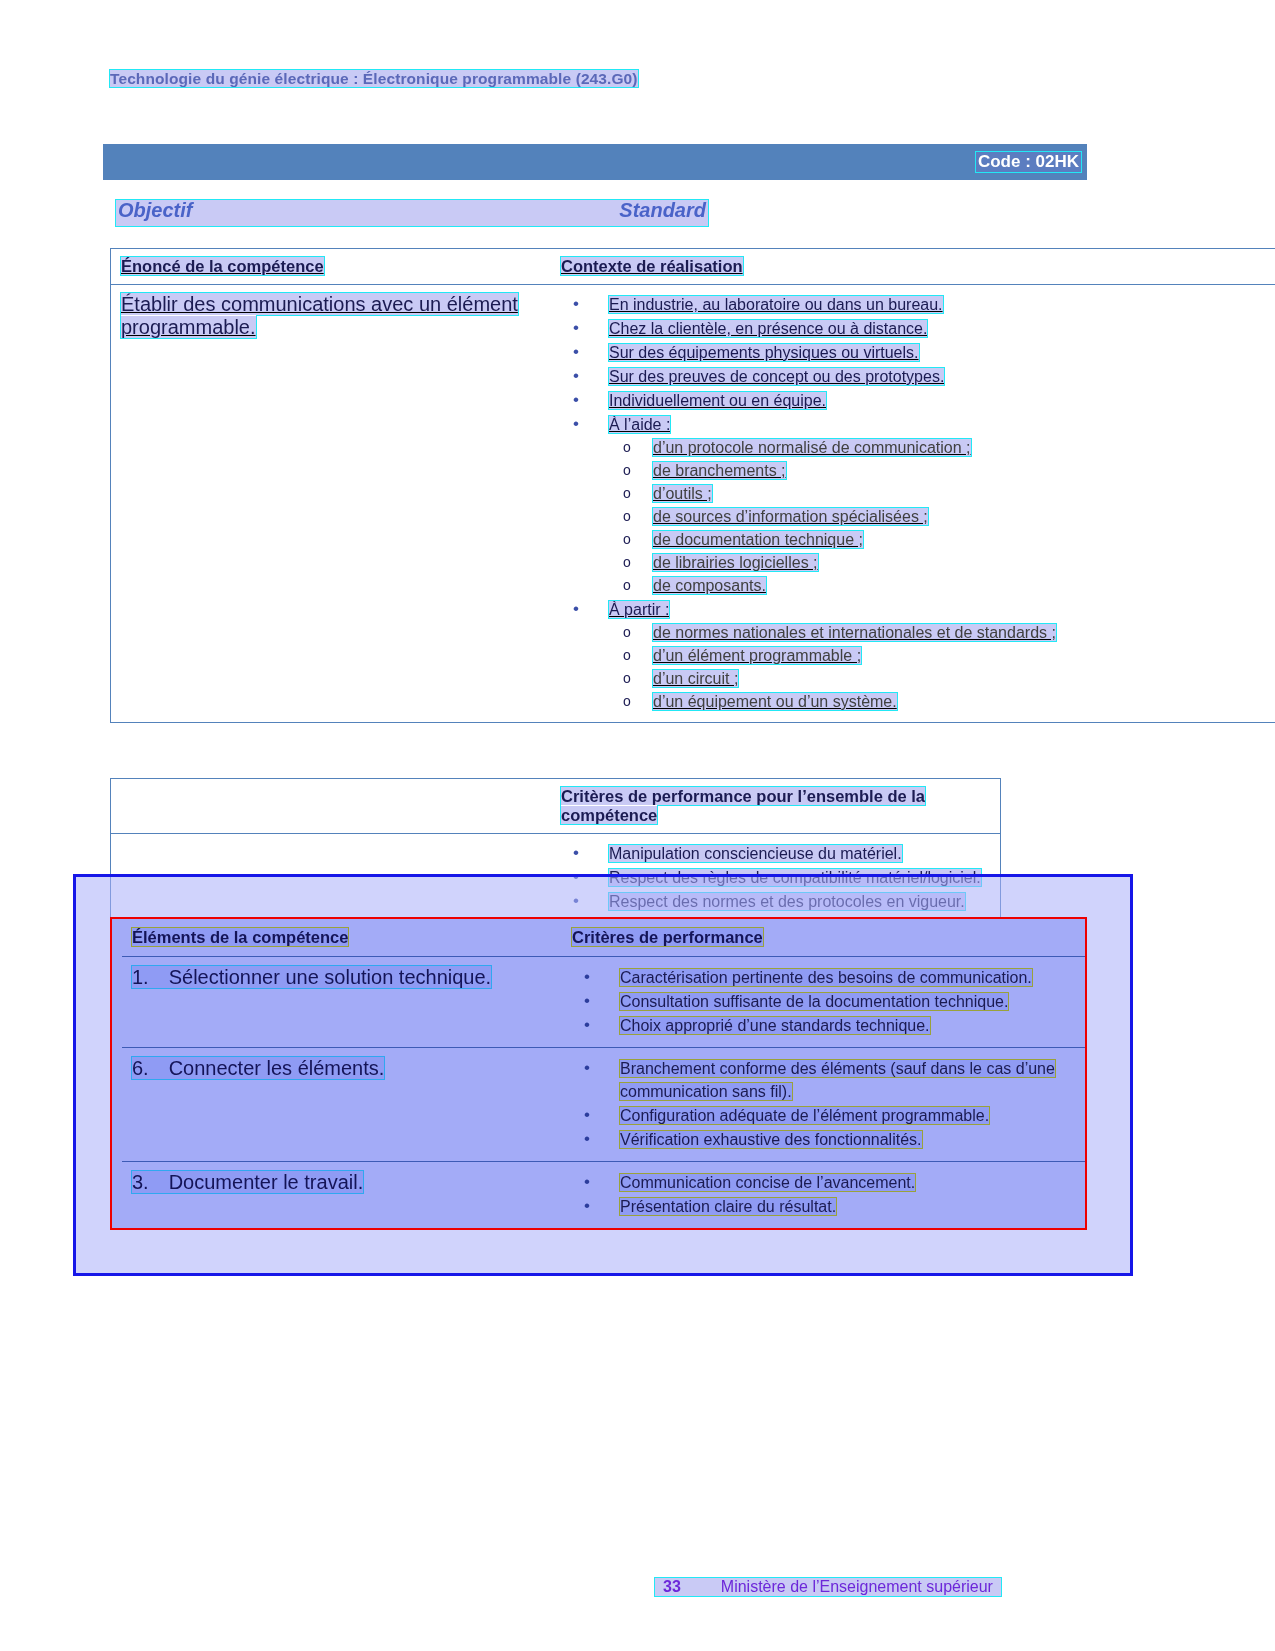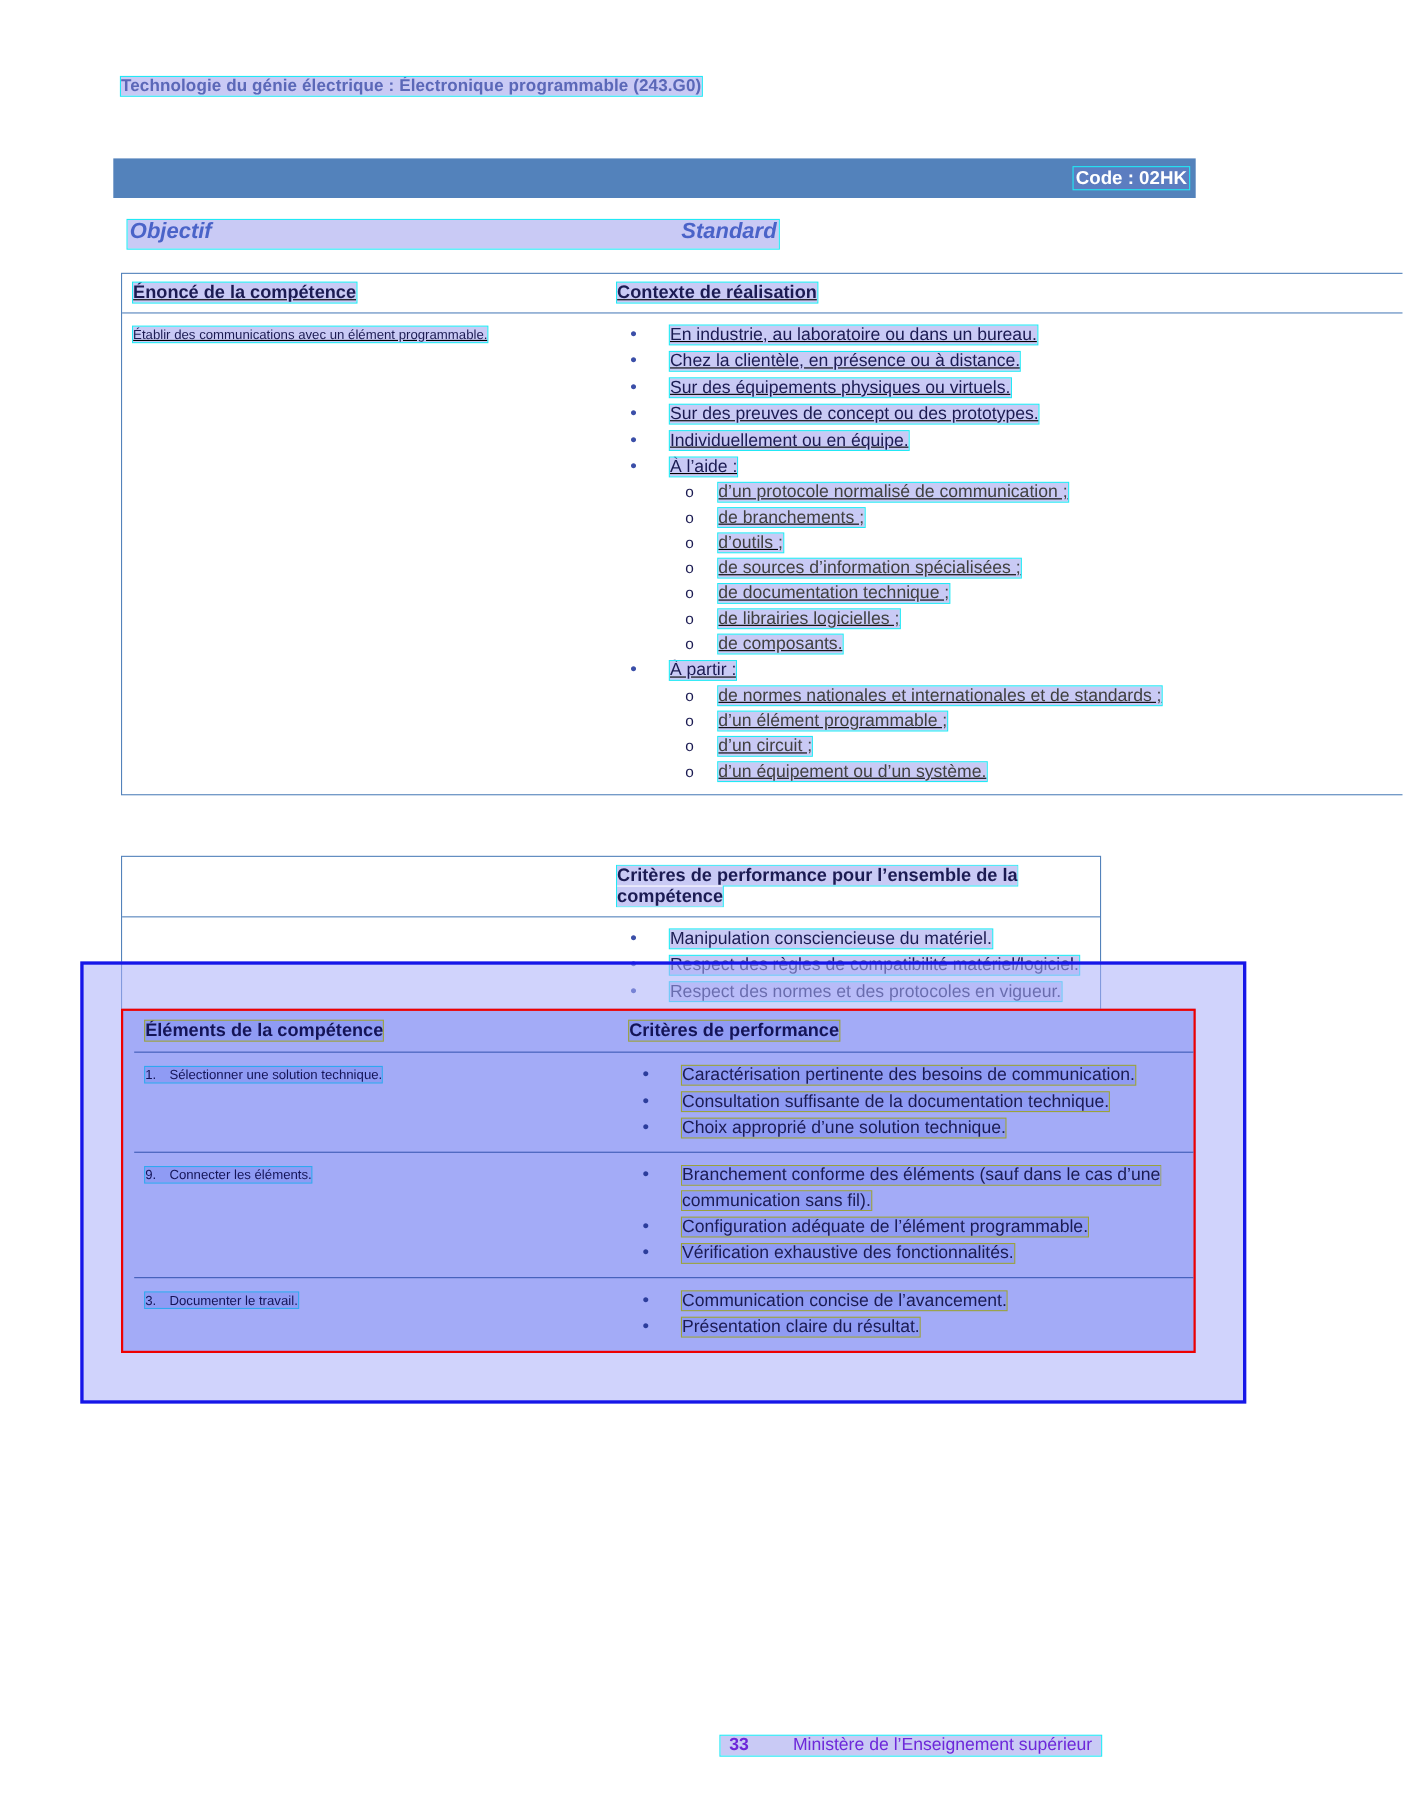--- a/index.html
+++ b/index.html
@@ -62,21 +62,21 @@
   }
   .tbl .row { display:flex; }
   .tbl .row + .row { border-top:1.5px solid #5382bb; }
   .tbl .cell-l { width:450px; padding:8px 8px 8px 10px; }
   .tbl .cell-r { flex:1; padding:8px 8px 8px 0px; }
 
   .hdr-txt {
     font-size:16.5px; font-weight:bold; color:#1b1b52;
   }
   .body-txt {
-    font-size:12px; color:#1b1b52; line-height:23px;
+    font-size:20px; color:#1b1b52; line-height:23px;
   }
 
   
   ul.b1 { list-style:none; margin:0; padding:0; }
   ul.b1 > li {
     position:relative; padding-left:48px;
     font-size:16px; color:#1b1b52; line-height:23px;
     margin-bottom:1px;
   }
   ul.b1 > li::before {
@@ -226,28 +226,28 @@
   </div>
 
   <div class="row">
     <div class="cell-l">
       <span class="body-txt hl ul-under">1. Sélectionner une solution technique.</span>
     </div>
     <div class="cell-r">
       <ul class="b1">
         <li><span class="hl">Caractérisation pertinente des besoins de communication.</span></li>
         <li><span class="hl">Consultation suffisante de la documentation technique.</span></li>
-        <li><span class="hl">Choix approprié d’une solution technique.</span></li>
-      </ul>
-    </div>
-  </div>
-
-  <div class="row">
-    <div class="cell-l">
-      <span class="body-txt hl ul-under">9. Connecter les éléments.</span>
+        <li><span class="hl">Choix approprié d’une standards technique.</span></li>
+      </ul>
+    </div>
+  </div>
+
+  <div class="row">
+    <div class="cell-l">
+      <span class="body-txt hl ul-under">6. Connecter les éléments.</span>
     </div>
     <div class="cell-r">
       <ul class="b1">
         <li><span class="hl">Branchement conforme des éléments (sauf dans le cas d’une communication sans fil).</span></li>
         <li><span class="hl">Configuration adéquate de l’élément programmable.</span></li>
         <li><span class="hl">Vérification exhaustive des fonctionnalités.</span></li>
       </ul>
     </div>
   </div>
 

